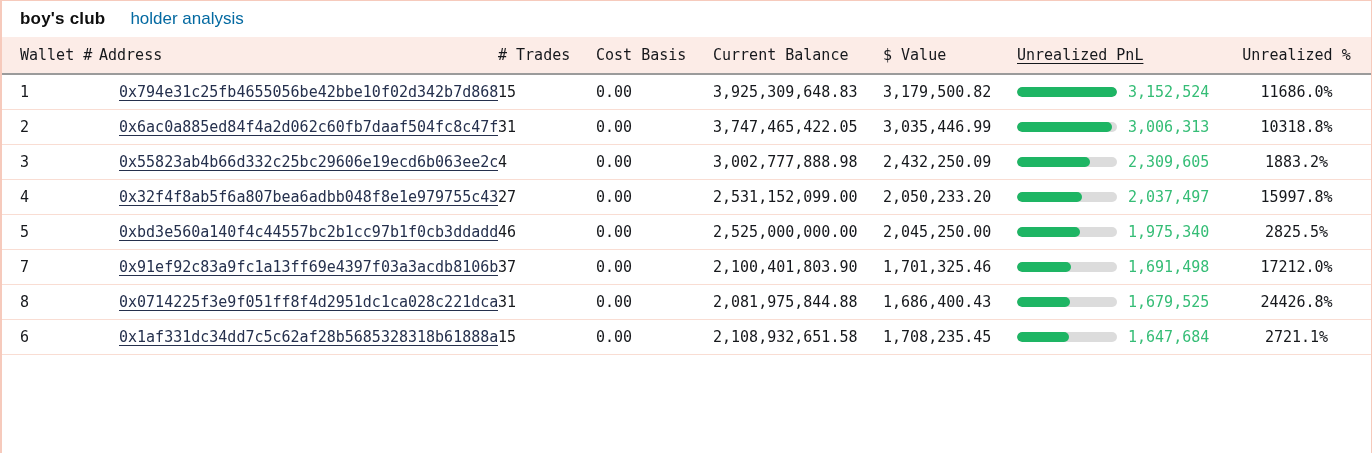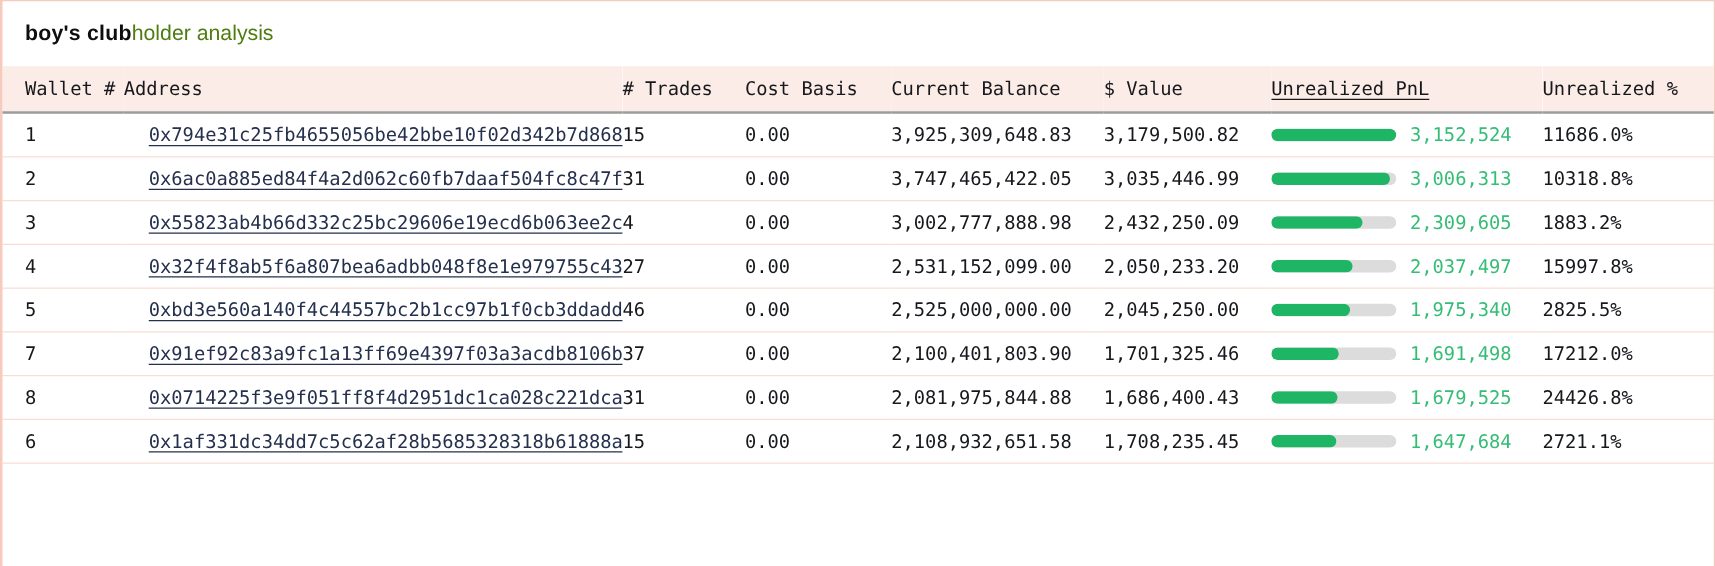--- a/index.html
+++ b/index.html
@@ -17,28 +17,28 @@
   body{width:1372px;height:453px;overflow:hidden;}
   .app{
     box-sizing:border-box;
     width:1372px;height:453px;
     border-top:1px solid var(--pink-border);
     border-left:2px solid var(--pink-border);
     border-right:1px solid var(--pink-border);
     background:#ffffff;
   }
   .titlebar{
-    height:52px;
+    height:36px;
     display:flex;align-items:center;
-    padding-left:18px;gap:0;
+    padding-left:18px;gap:25px;
     font-family:"Liberation Sans",sans-serif;
     font-size:17px;
   }
   .token-name{font-weight:700;color:#0e0e0e;letter-spacing:.2px;}
-  .subtitle{font-weight:400;color:#4d7c0f;}
+  .subtitle{font-weight:400;color:#0369a1;}
   table{
     width:100%;
     border-collapse:collapse;
     table-layout:fixed;
     font-family:"DejaVu Sans Mono","Liberation Mono",monospace;
     font-size:15px;
     color:var(--ink);
   }
   col.c-wallet{width:97px;}
   col.c-address{width:399px;}
@@ -53,21 +53,21 @@
     height:37px;
     border-bottom:2px solid var(--header-divider);
     border-radius:14px;
   }
   th{
     text-align:left;font-weight:400;
     padding:0;white-space:nowrap;overflow:hidden;
   }
   th:first-child,td:first-child{padding-left:18px;}
   th.sorted{text-decoration:underline;text-underline-offset:3px;cursor:pointer;}
-  th.right,td.right{text-align:left;padding-right:12px;}
+  th.right,td.right{text-align:center;padding-right:12px;}
   tbody tr{height:35px;border-bottom:1px solid var(--row-border);}
   td{padding:0;white-space:nowrap;overflow:hidden;}
   td a{color:var(--link);text-decoration:underline;text-underline-offset:3px;cursor:pointer;margin-left:20px;}
   .pnl-wrap{display:flex;align-items:center;gap:11px;}
   .bar-track{
     width:100px;height:10px;border-radius:5px;
     background:var(--track);overflow:hidden;flex:0 0 auto;
   }
   .bar-fill{display:block;height:100%;border-radius:5px;background:var(--green-bar);}
   .pnl-val{color:var(--green-text);}

